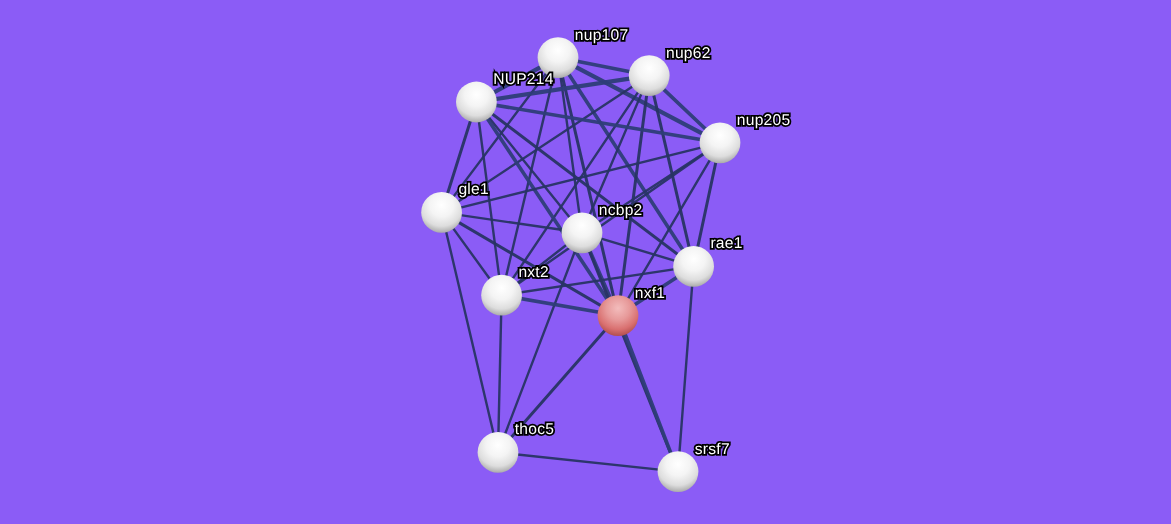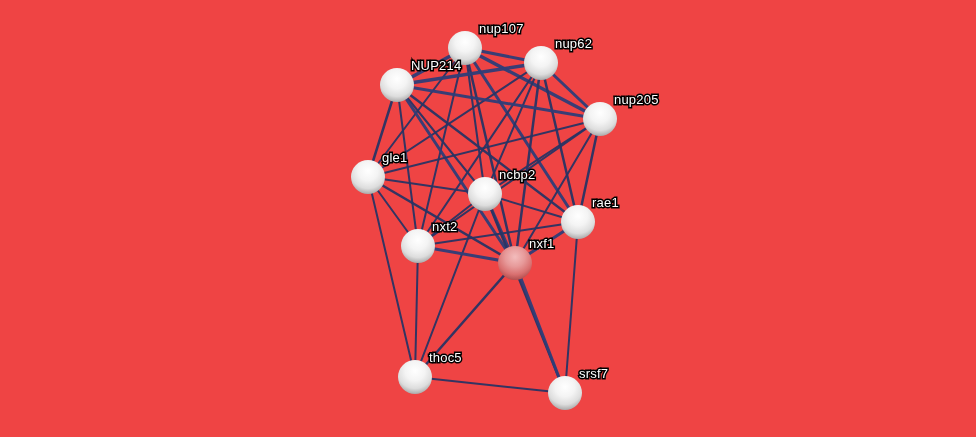--- a/index.html
+++ b/index.html
@@ -4,21 +4,21 @@
 <style>
   html, body {
     margin: 0;
     padding: 0;
     background: #000000;
   }
   .stage {
     position: relative;
     width: 976px;
     height: 437px;
-    background: #ef4444;
+    background: #8b5cf6;
     overflow: hidden;
     font-family: "Liberation Sans", sans-serif;
   }
   svg {
     display: block;
   }
   .node-label {
     font-family: "Liberation Sans", sans-serif;
     font-size: 13px;
     font-weight: 500;

